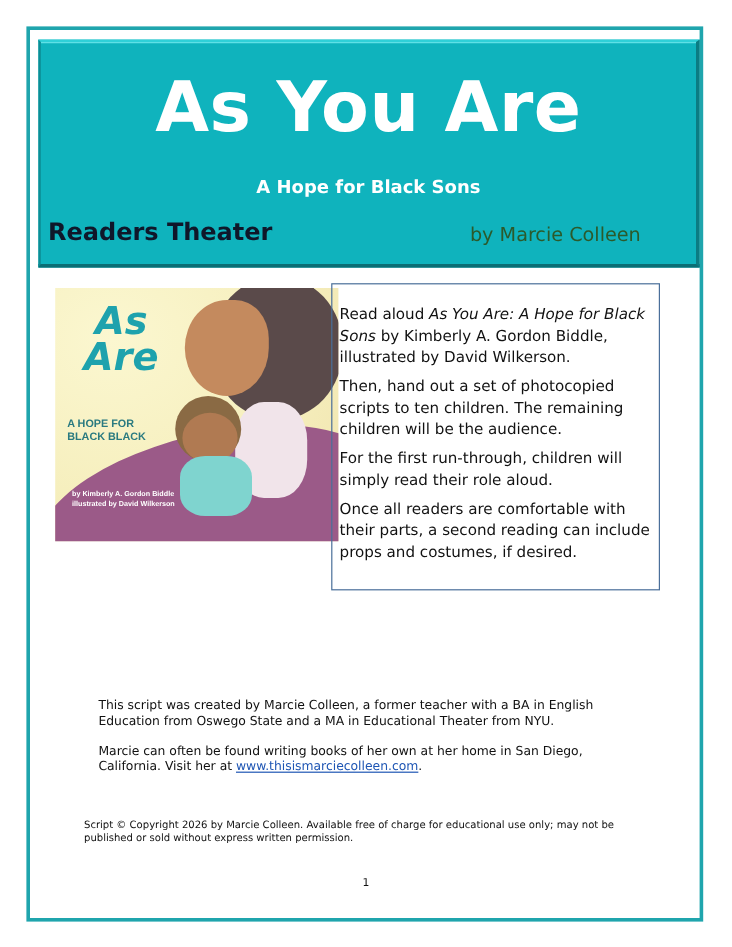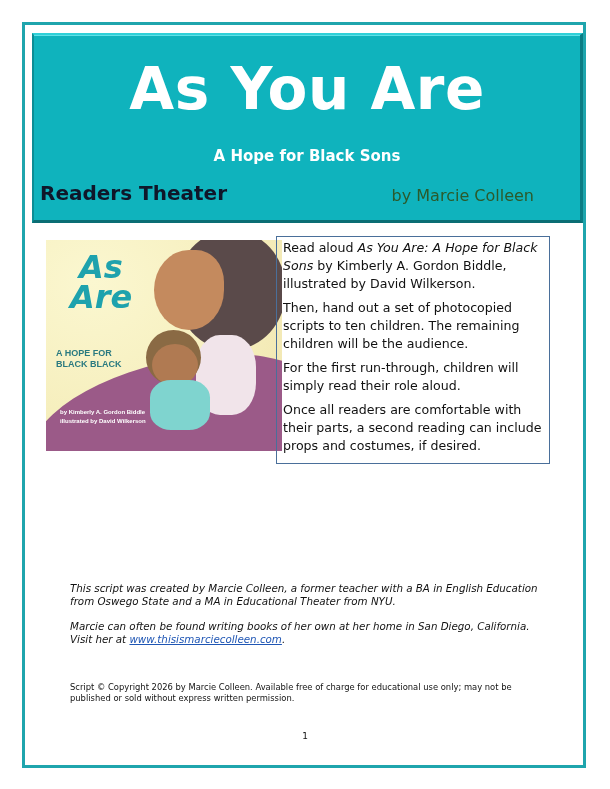--- a/index.html
+++ b/index.html
@@ -19,26 +19,26 @@
   .cover .mom-hair { position:absolute; left:130px; top:-10px; width:110px; height:120px; background:#5a4a4a; border-radius:50%; }
   .cover .mom-face { position:absolute; left:108px; top:10px; width:70px; height:80px; background:#c48a5e; border-radius:50% 40% 50% 50%; }
   .cover .mom-arm { position:absolute; left:150px; top:95px; width:60px; height:80px; background:#f1e4ea; border-radius:40%; }
   .cover .child-head { position:absolute; left:100px; top:90px; width:55px; height:55px; background:#8a6a44; border-radius:50%; }
   .cover .child-face { position:absolute; left:106px; top:104px; width:46px; height:42px; background:#b07a52; border-radius:50%; }
   .cover .child-shirt { position:absolute; left:104px; top:140px; width:60px; height:50px; background:#7fd4cf; border-radius:35%; }
   .cover .cov-title { position:absolute; left:10px; top:12px; width:90px; text-align:center; color:#1ea2ad; font-weight:bold; font-style:italic; font-size:32px; line-height:30px; font-family:"DejaVu Sans", sans-serif; }
   .cover .cov-sub { position:absolute; left:10px; top:108px; width:90px; color:#2a7a80; font-weight:bold; font-size:9px; line-height:11px; }
   .cover .cov-auth { position:absolute; left:14px; top:168px; color:#ffffff; font-weight:bold; font-size:6px; line-height:9px; }
 
-  .intro-box { position:absolute; left:276px; top:236px; width:260px; height:222px; border:1px solid #4a6f9a; padding:2px 6px; }
+  .intro-box { position:absolute; left:276px; top:236px; width:260px; height:222px; border:1px solid #4a6f9a; padding:16px 6px; }
   .intro-box p { margin:0 0 6px 0; color:#111; font-size:12.6px; line-height:18px; font-family:"DejaVu Sans", sans-serif; }
   .intro-box p .it { font-style:italic; }
 
   .credits { position:absolute; left:70px; top:582px; width:470px; font-size:10.3px; line-height:13px; color:#111; font-family:"DejaVu Sans", sans-serif; }
-  .credits p { margin:0 0 12px 0;font-style:italic; }
+  .credits p { margin:0 0 12px 12px; }
   .credits a { color:#1f56b4; text-decoration:underline; }
   .copyright { position:absolute; left:70px; top:682px; width:470px; font-size:8.4px; line-height:11px; color:#111; font-family:"DejaVu Sans", sans-serif; }
   .page-num { position:absolute; left:0; right:0; top:731px; text-align:center; font-size:9px; color:#111; font-family:"DejaVu Sans", sans-serif; }
 </style>
 </head>
 <body>
 
 <div class="page-frame"></div>
 
 <div class="header-box">

